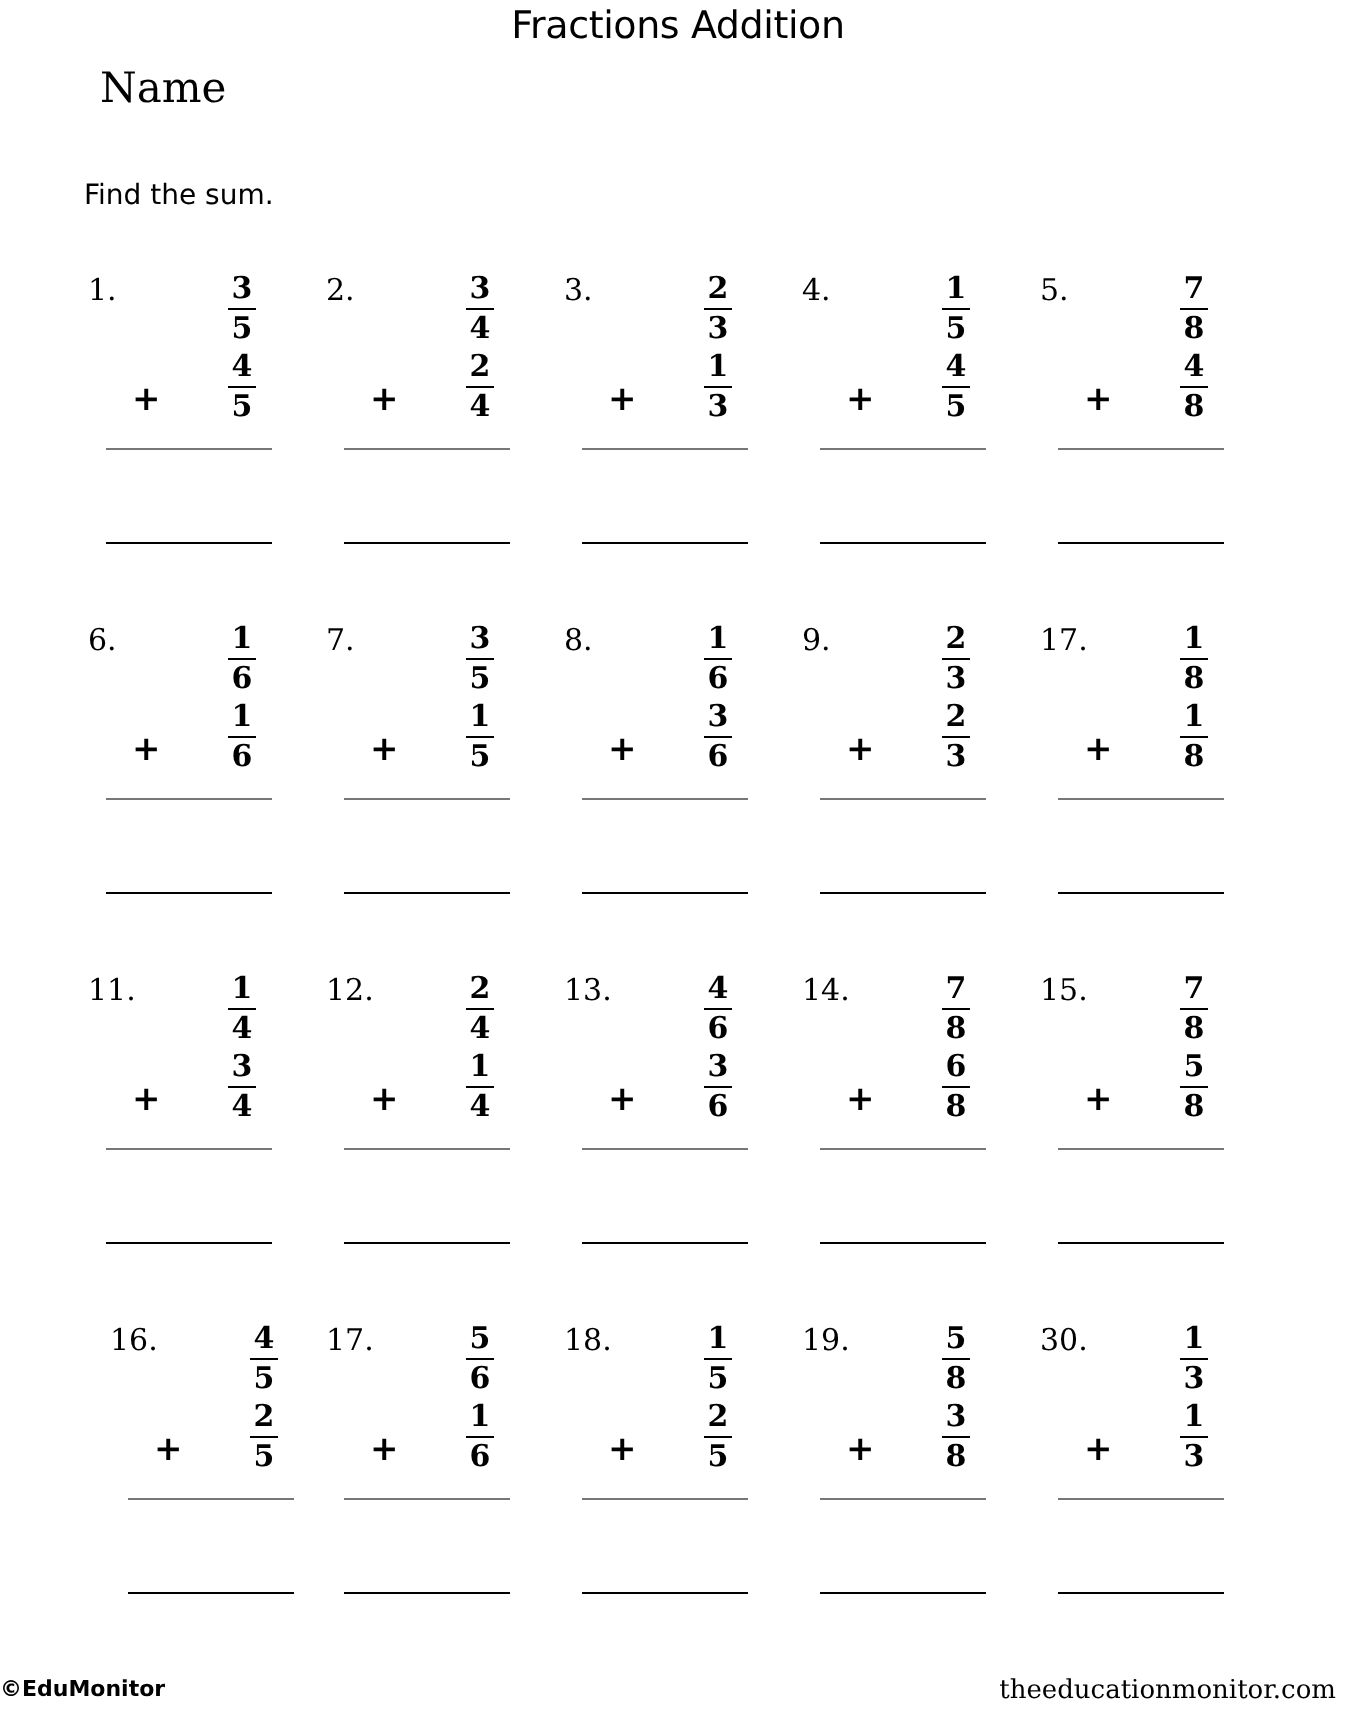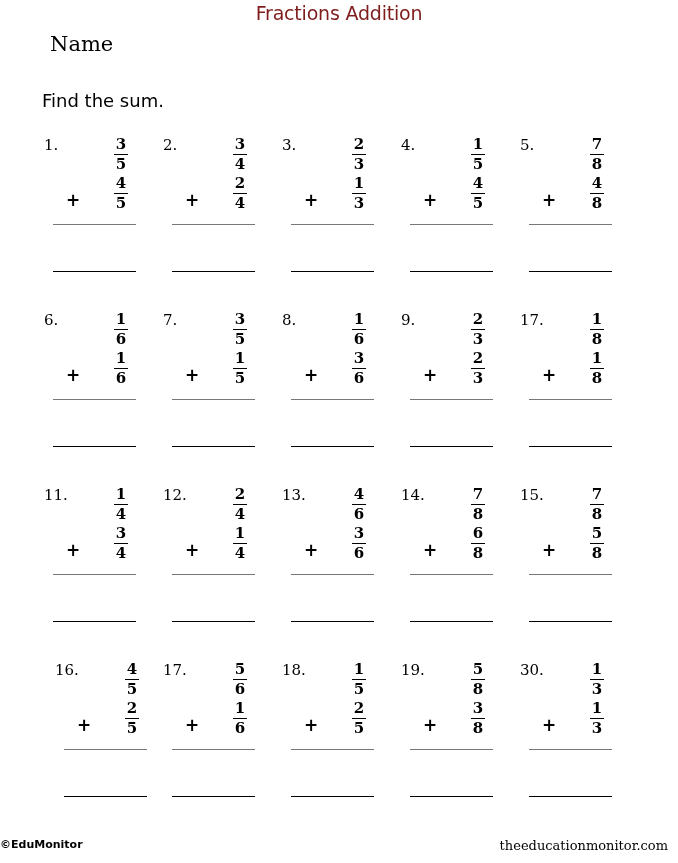--- a/index.html
+++ b/index.html
@@ -20,21 +20,21 @@
   
   #worksheet-title {
     position: absolute;
     top: 2px;
     left: 0;
     width: 678px;
     text-align: center;
     font-family: "DejaVu Sans", sans-serif;
     font-size: 19px;
     letter-spacing: -0.2px;
-    color: #7f1d1d;
+    color: #000000;
     white-space: nowrap;
   }
 
   #name-row {
     position: absolute;
     top: 33px;
     left: 42px;
     width: 584px;
     height: 26px;
     display: flex;
@@ -57,21 +57,21 @@
     overflow: hidden;
     white-space: nowrap;
     color: #000;
   }
 
   #instruction {
     position: absolute;
     top: 90px;
     left: 42px;
     font-family: "DejaVu Sans", sans-serif;
-    font-size: 18px;
+    font-size: 14px;
     font-weight: 400;
     white-space: nowrap;
   }
 
   
   #problems {
     position: absolute;
     top: 135px;
     left: 0;
     width: 678px;

